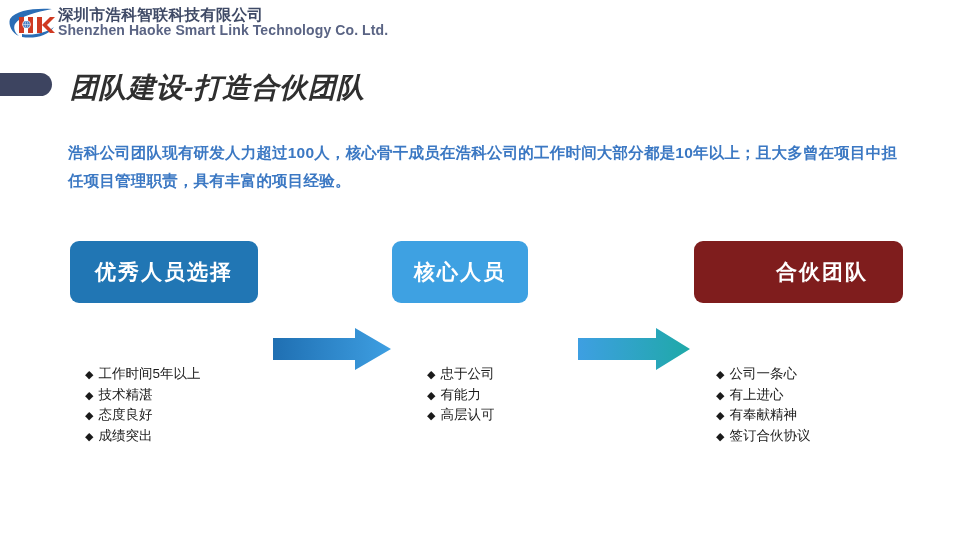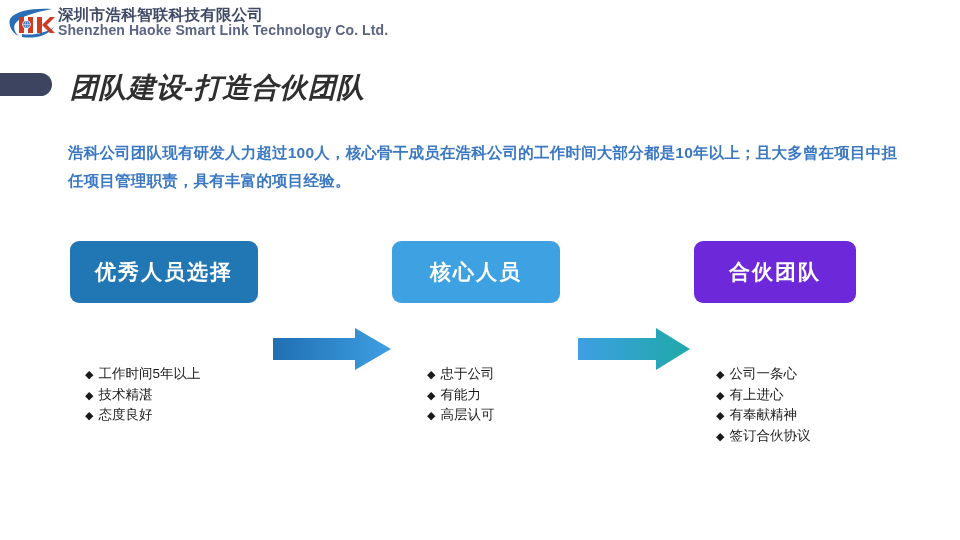--- a/index.html
+++ b/index.html
@@ -98,21 +98,21 @@
     display: flex;
     align-items: center;
     justify-content: center;
     color: #ffffff;
     font-size: 21px;
     font-weight: bold;
     letter-spacing: 2px;
     white-space: nowrap;
   }
   #stage-box-0 { left: 70px;  top: 241px; width: 188px; background: #2176b4; }
-  #stage-box-1 { left: 392px; top: 241px; width: 168px; background: #3ea1e2; }
+  #stage-box-1 { left: 392px; top: 241px; width: 136px; background: #3ea1e2; }
   #stage-box-2 { left: 694px; top: 241px; width: 162px; background: #22ada9; }
 
   .stage-bullets {
     position: absolute;
     font-size: 13.5px;
     color: #1a1a1a;
     line-height: 20.5px;
     white-space: nowrap;
     margin-top: 37px;
   }
@@ -169,28 +169,29 @@
 <div id="intro-paragraph" style="color: rgb(59, 120, 195);">浩科公司团队现有研发人力超过100人，核心骨干成员在浩科公司的工作时间大部分都是10年以上；且大多曾在项目中担任项目管理职责，具有丰富的项目经验。</div>
 
 <div id="flow-diagram">
 
   <div class="stage-box" id="stage-box-0" style="background: rgb(33, 118, 180);">
     <span>优秀人员选择</span>
   </div>
   <div class="stage-box" id="stage-box-1" style="background: rgb(62, 161, 226);">
     <span>核心人员</span>
   </div>
-  <div class="stage-box" id="stage-box-2" style="background: #6d28d9;">
+  <div class="stage-box" id="stage-box-2" style="background: #7f1d1d; padding-left: 47px;">
     <span>合伙团队</span>
   </div>
 
   <div class="stage-bullets" id="stage-bullets-0">
       <span class="bullet-row"><span class="bullet-glyph">◆</span><span>工作时间5年以上</span></span>
       <span class="bullet-row"><span class="bullet-glyph">◆</span><span>技术精湛</span></span>
       <span class="bullet-row"><span class="bullet-glyph">◆</span><span>态度良好</span></span>
+      <span class="bullet-row"><span class="bullet-glyph">◆</span><span>成绩突出</span></span>
     </div>
   <div class="stage-bullets" id="stage-bullets-1">
       <span class="bullet-row"><span class="bullet-glyph">◆</span><span>忠于公司</span></span>
       <span class="bullet-row"><span class="bullet-glyph">◆</span><span>有能力</span></span>
       <span class="bullet-row"><span class="bullet-glyph">◆</span><span>高层认可</span></span>
     </div>
   <div class="stage-bullets" id="stage-bullets-2">
       <span class="bullet-row"><span class="bullet-glyph">◆</span><span>公司一条心</span></span>
       <span class="bullet-row"><span class="bullet-glyph">◆</span><span>有上进心</span></span>
       <span class="bullet-row"><span class="bullet-glyph">◆</span><span>有奉献精神</span></span>

